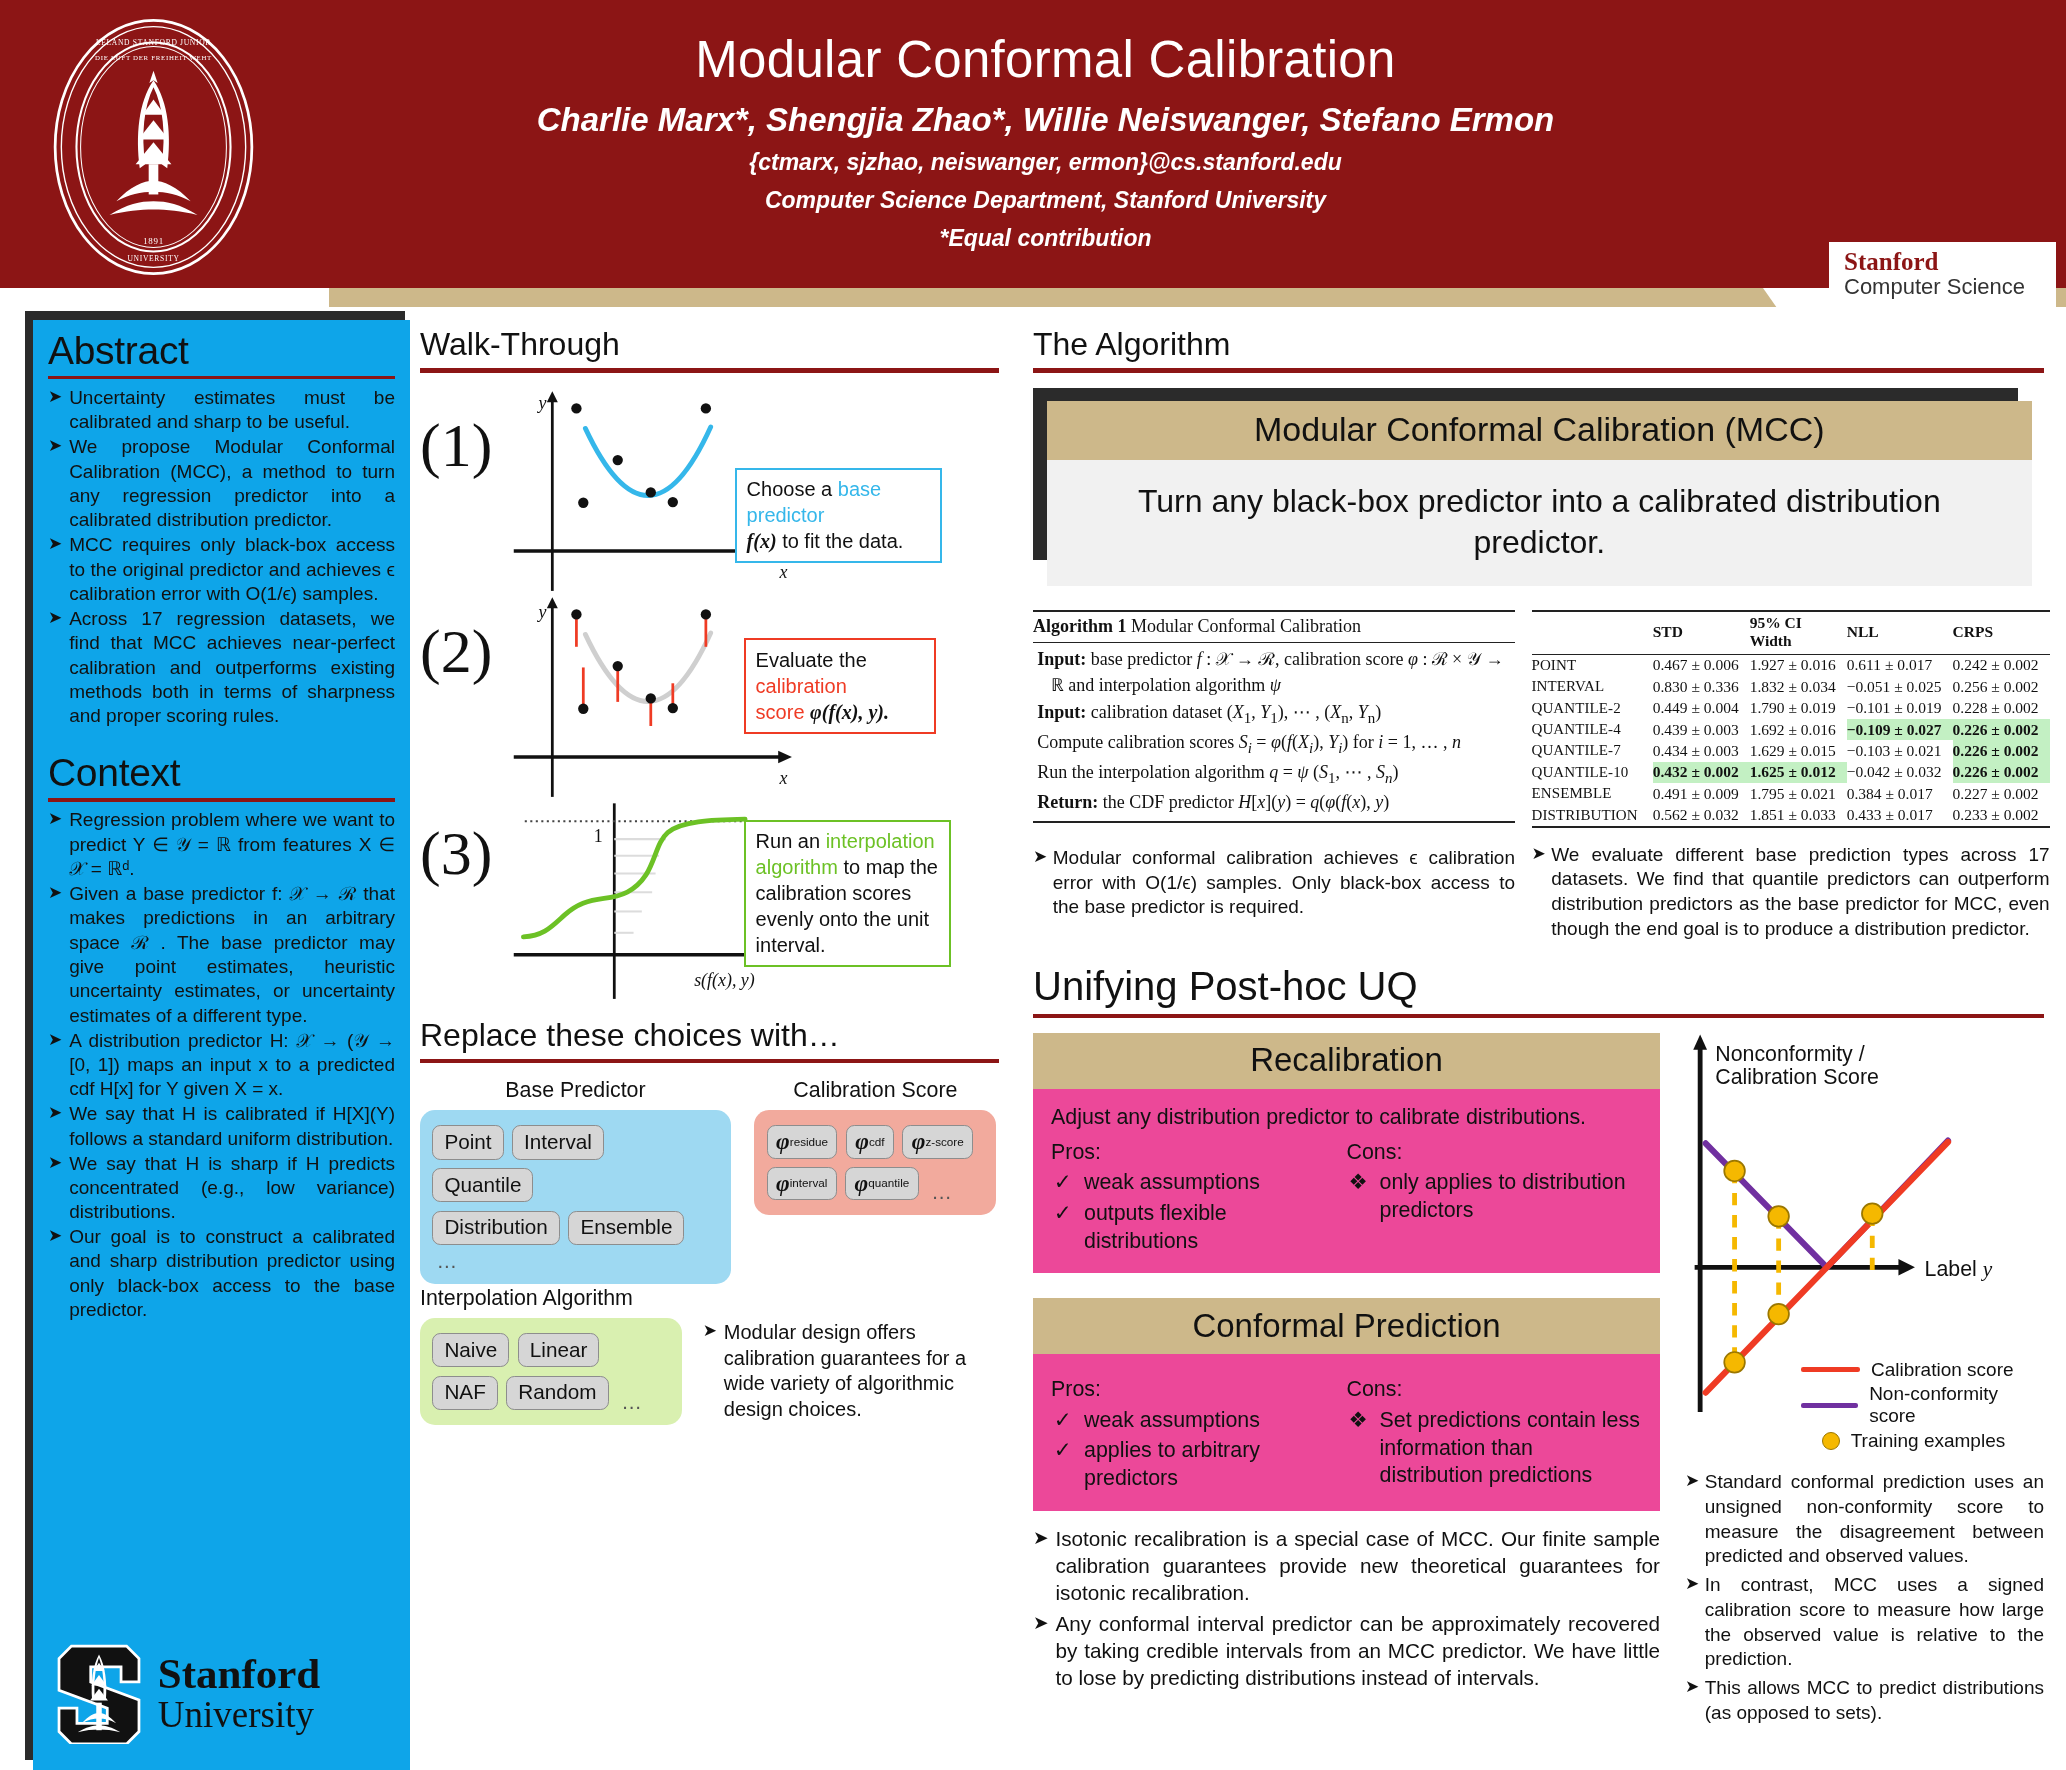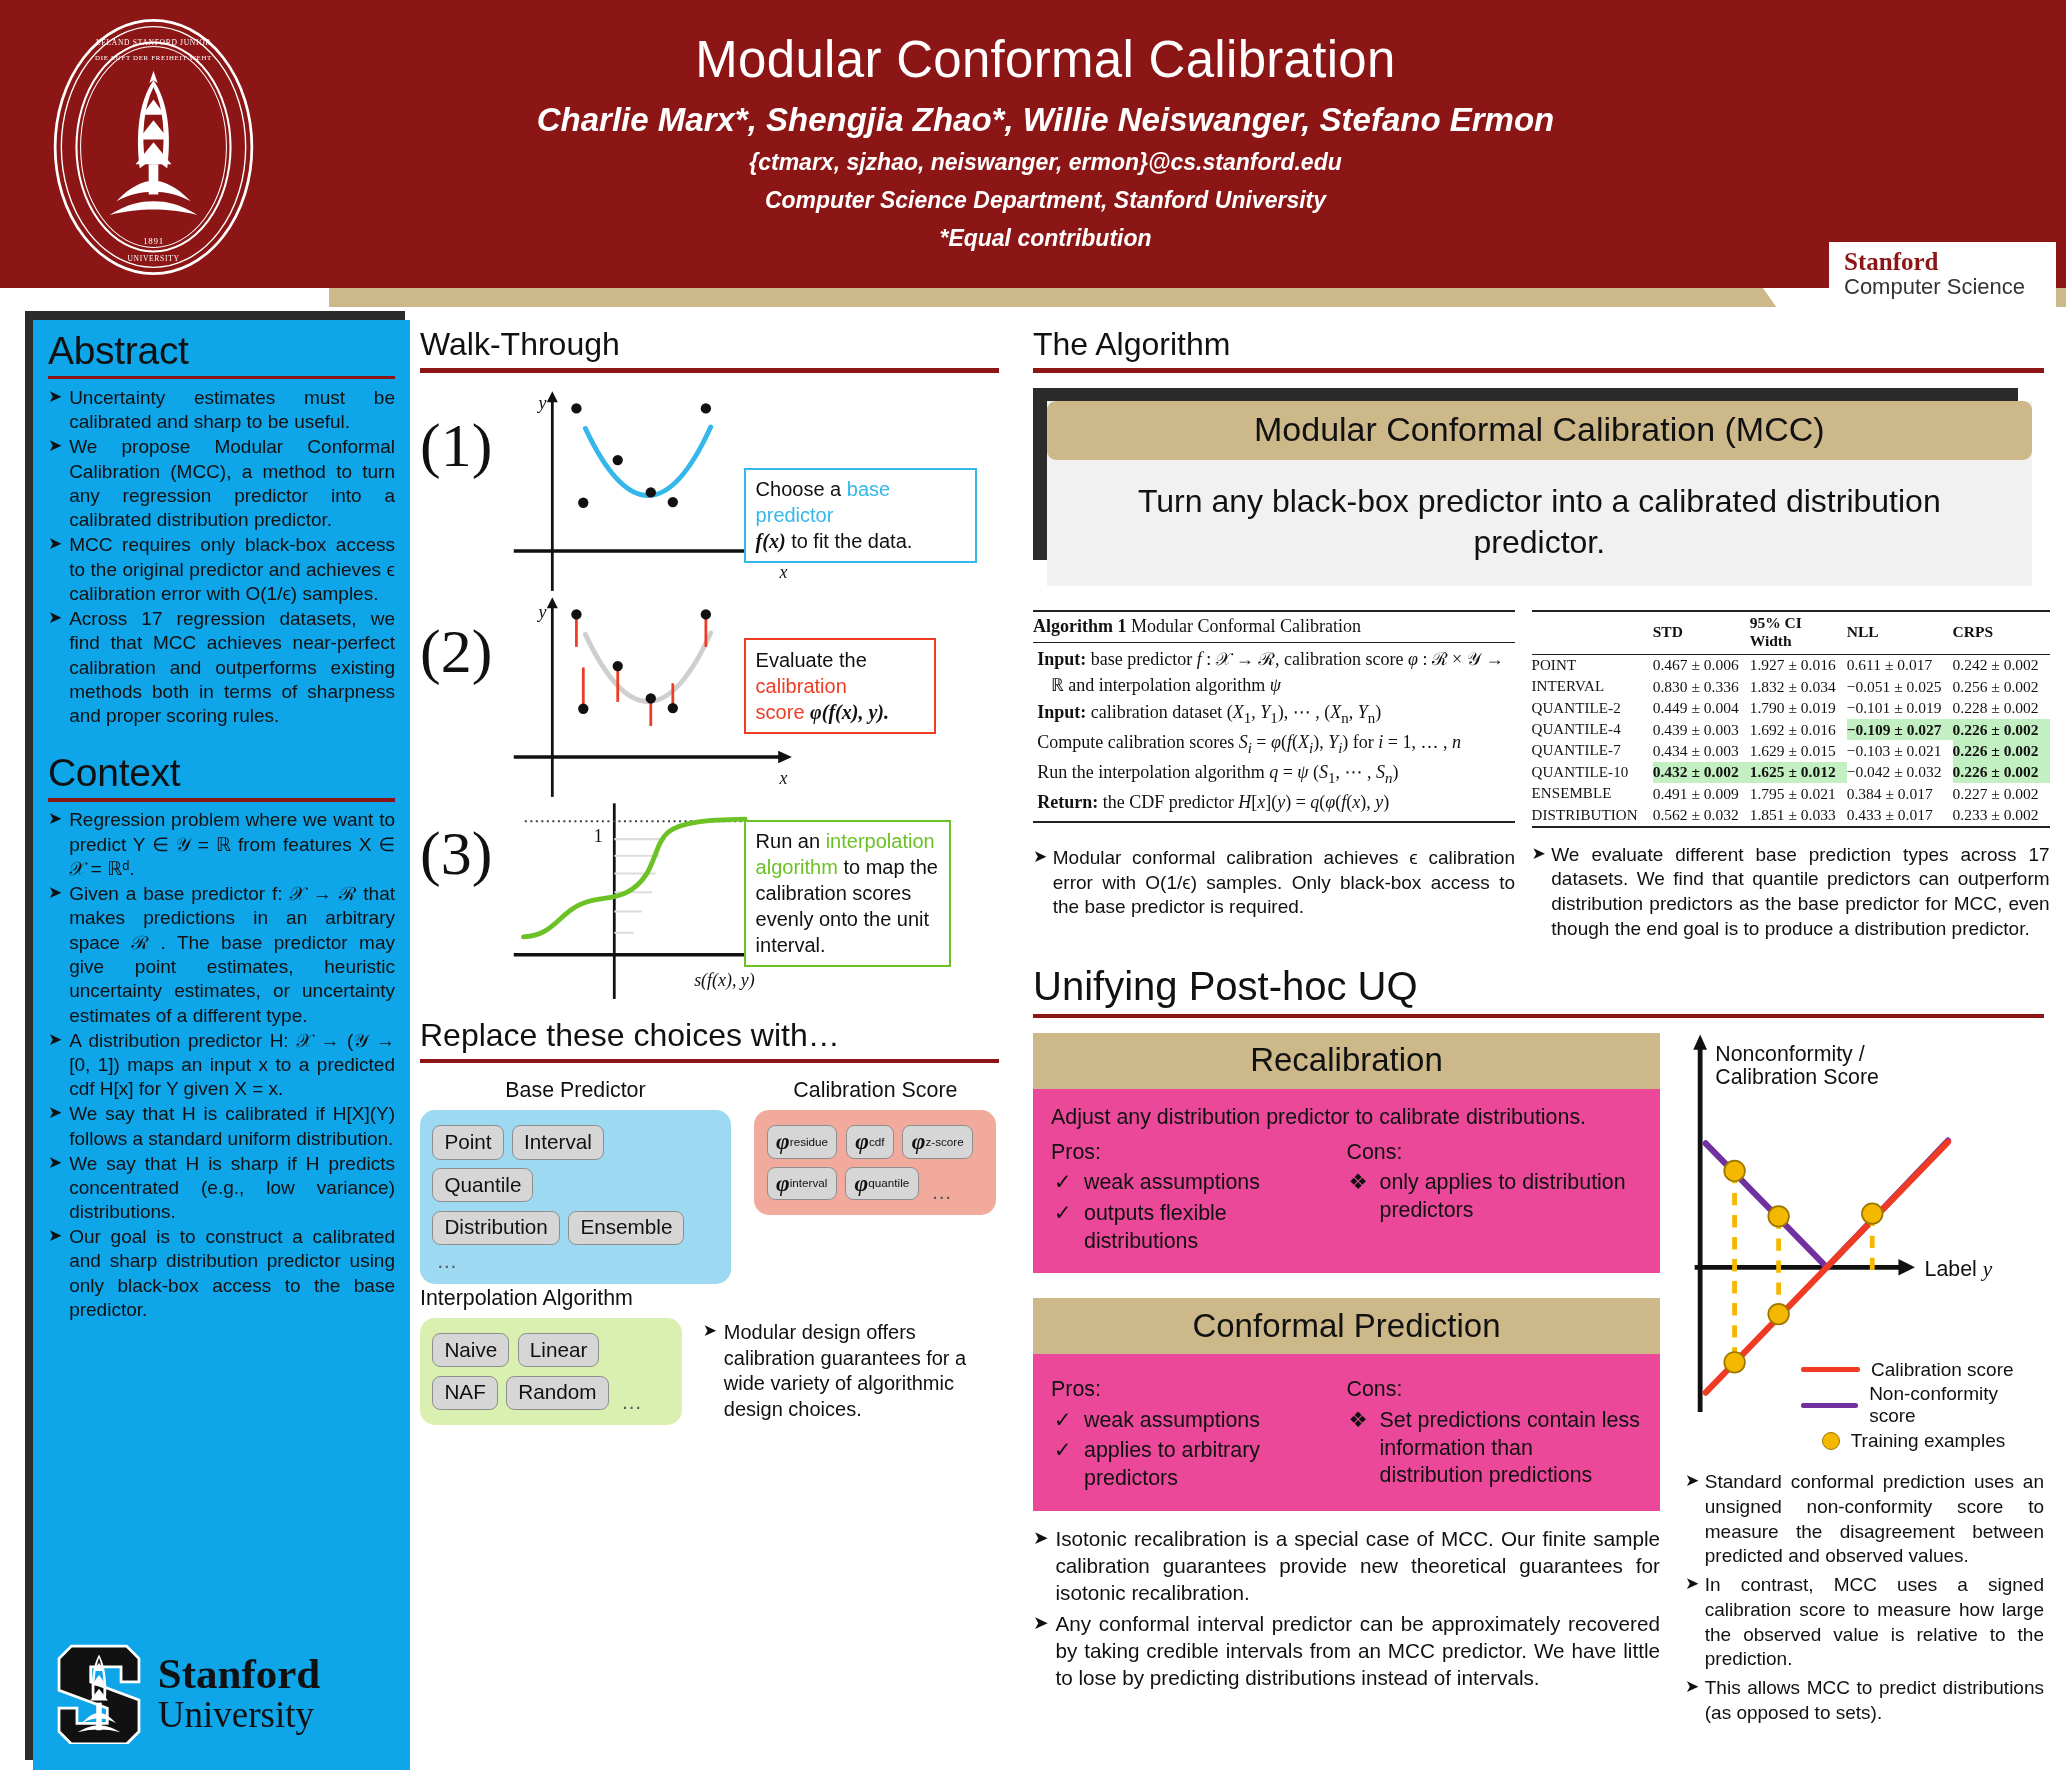--- a/index.html
+++ b/index.html
@@ -90,21 +90,21 @@
   .chip.phi { font-family: "Liberation Serif", serif; font-style: italic; font-weight: 700; font-size: 23.4px; padding: 2.8px 8.3px; }
   .chip.phi sub { font-family: "Liberation Sans", sans-serif; font-style: normal; font-weight: 400; font-size: 11.7px; }
   .ellip { display: inline-block; font-size: 20.7px; color: #555; padding: 0 4.1px; vertical-align: bottom; }
 
   
   #right-col { position: absolute; left: 1033px; top: 328px; width: 1011px; }
 
   .cardwrap { position: relative; margin-top: 15px; }
   .card-shadow { position: absolute; left: 0; top: 0; width: 100%; height: 100%; background: #2b2b2b; }
   .card { position: relative; left: 13.8px; top: 13.8px; width: calc(100% - 13.8px); background: #f1f1f1; }
-  .card-title { background: #cdb88a; text-align: center; font-size: 34px; padding: 11px 0 12.4px; line-height: 1.05; border-radius: 9px; }
+  .card-title { background: #cdb88a; text-align: center; font-size: 34px; padding: 11px 0 12.4px; line-height: 1.05; }
   .card-body { padding: 20.7px 23.4px 23.4px; font-size: 32px; text-align: center; line-height: 1.28; }
 
   
   .algo { font-family: "Liberation Serif", serif; font-size: 18px; line-height: 1.42; }
   .algo .hr-top { border-top: 2.1px solid #222; }
   .algo .hr-mid { border-top: 1px solid #222; }
   .algo .hr-bot { border-top: 2.1px solid #222; }
   .algo .ln { padding: 0.7px 0 0.7px 18px; text-indent: -13.8px; }
   .algo .hdr { padding: 2.8px 0 2.1px 0; text-indent: 0; }
 
@@ -270,21 +270,21 @@
         <path d="M108 54 Q200 250 290 52" stroke="#35b7ea" stroke-width="7" fill="none" stroke-linecap="round"></path>
         <circle cx="95" cy="25" r="7.5" fill="#111"></circle>
         <circle cx="283" cy="25" r="7.5" fill="#111"></circle>
         <circle cx="155" cy="100" r="7.5" fill="#111"></circle>
         <circle cx="203" cy="147" r="7.5" fill="#111"></circle>
         <circle cx="105" cy="162" r="7.5" fill="#111"></circle>
         <circle cx="235" cy="161" r="7.5" fill="#111"></circle>
         <text x="40" y="26" font-family="Liberation Serif, serif" font-style="italic" font-size="26" fill="#111">y</text>
         <text x="390" y="272" font-family="Liberation Serif, serif" font-style="italic" font-size="26" fill="#111">x</text>
       </svg>
-      <div class="callout blue" style="position:absolute; left:233px; top:77px; width:233px;">
+      <div class="callout blue" style="position:absolute; left:224px; top:77px; width:207px;">
         <span>Choose a </span><span class="c-blue">base predictor</span><br>
         <span class="mi">f(x)</span><span> to fit the data.</span>
       </div>
     </div>
   </div>
 
   <div class="step-row" style="margin-top:-2.8px">
     <div class="step-num">(2)</div>
     <div style="position:relative;flex:1 1 auto;">
       <svg width="482" height="207" viewBox="0 0 700 300">

